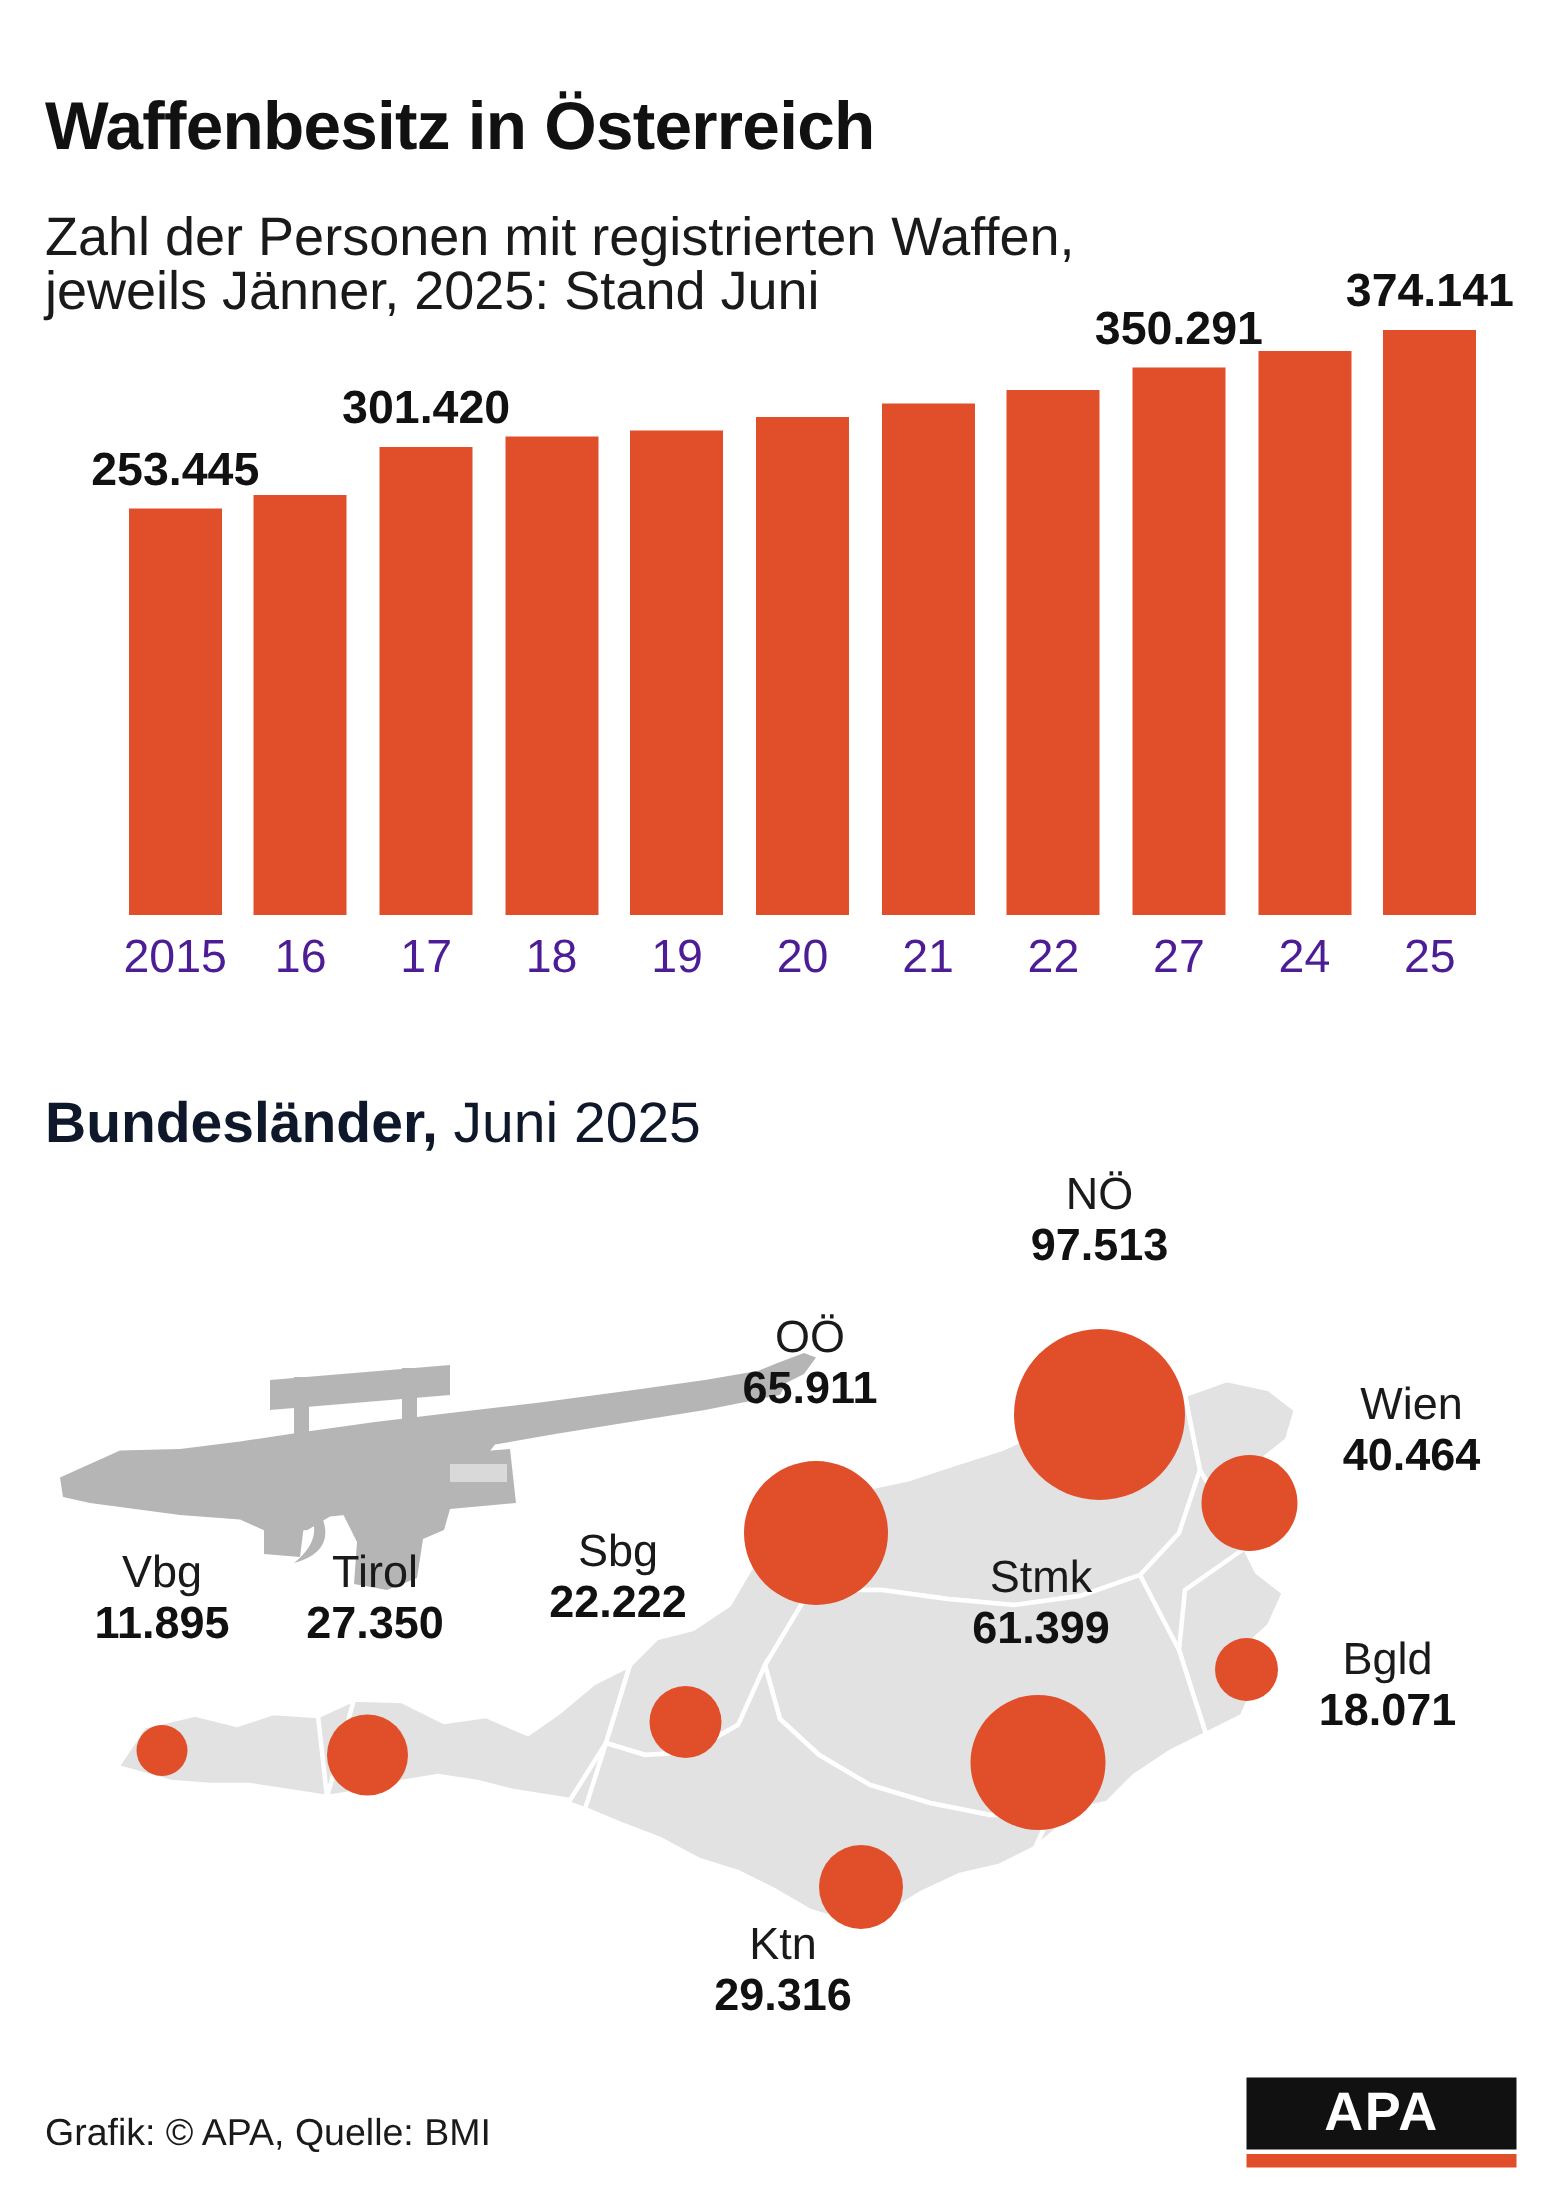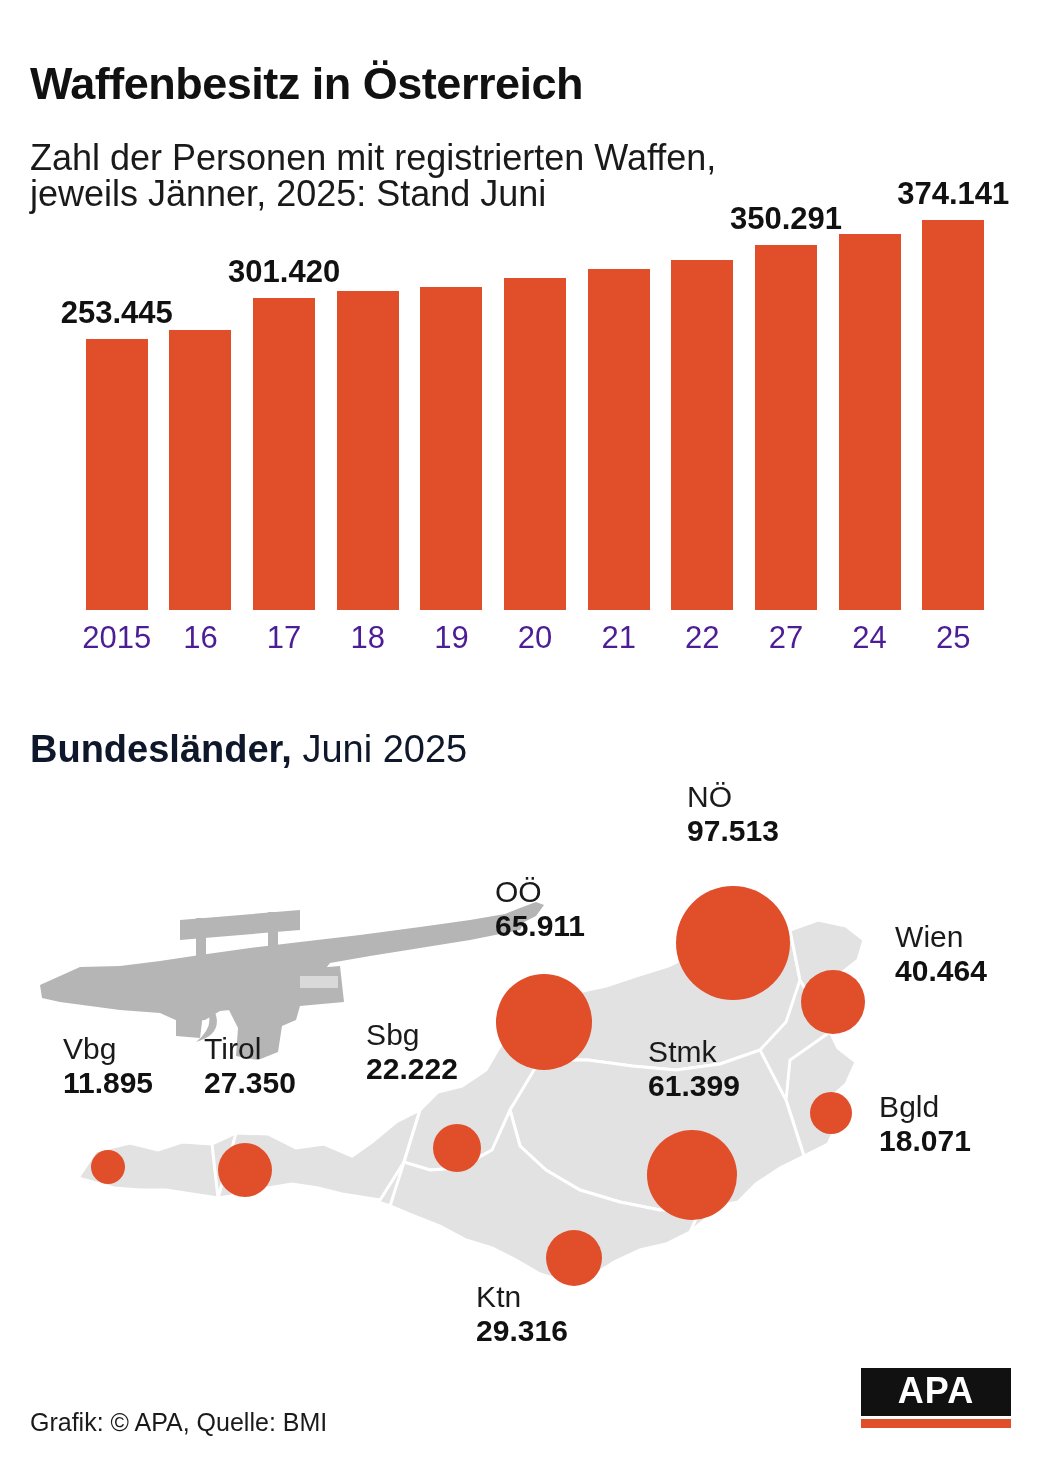--- a/index.html
+++ b/index.html
@@ -117,41 +117,41 @@
   .map-svg { position: absolute; left: 0; top: 0; }
 
   .bubble {
     position: absolute;
     border-radius: 50%;
     background: #e04e2a;
     transform: translate(-50%, -50%);
   }
   .blabel {
     position: absolute;
-    text-align: left;
+    text-align: center;
     transform: translateX(-50%);
     line-height: 1.12;
     white-space: nowrap;
   }
   .blabel .nm { font-size: 30px; color: #1a1a1a; display: block; }
   .blabel .vl { font-size: 30px; font-weight: bold; color: #111; display: block; }
 
   
   .footer {
     position: absolute;
     left: 30px;
     bottom: 28px;
     font-size: 25px;
     color: #1a1a1a;
   }
   .apa-logo {
     position: absolute;
     right: 30px;
-    bottom: 37px;
-    width: 150px;
+    bottom: 20px;
+    width: 180px;
   }
   .apa-box {
     background: #111;
     color: #fff;
     font-size: 36px;
     font-weight: bold;
     letter-spacing: 1px;
     text-align: center;
     padding: 2px 0 4px 0;
     font-family: "Liberation Sans", sans-serif;

